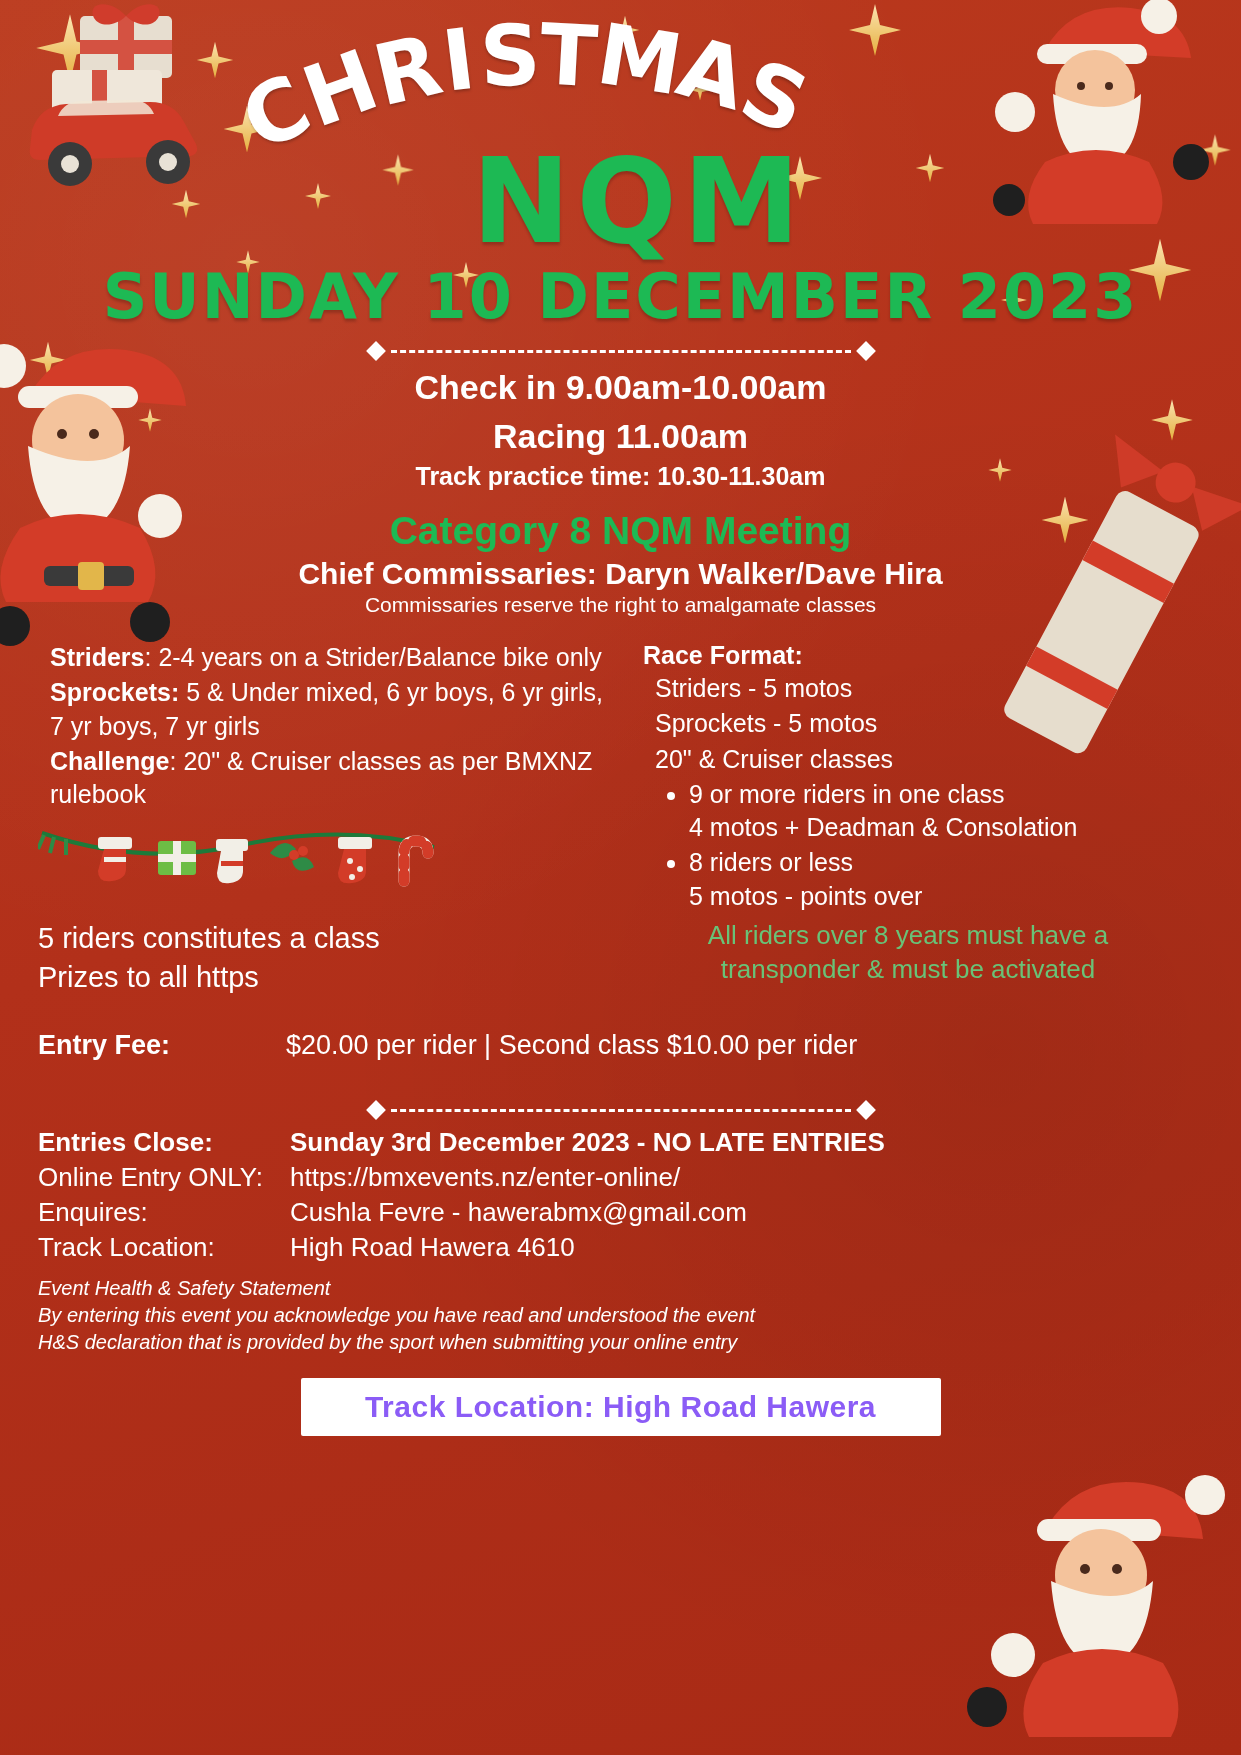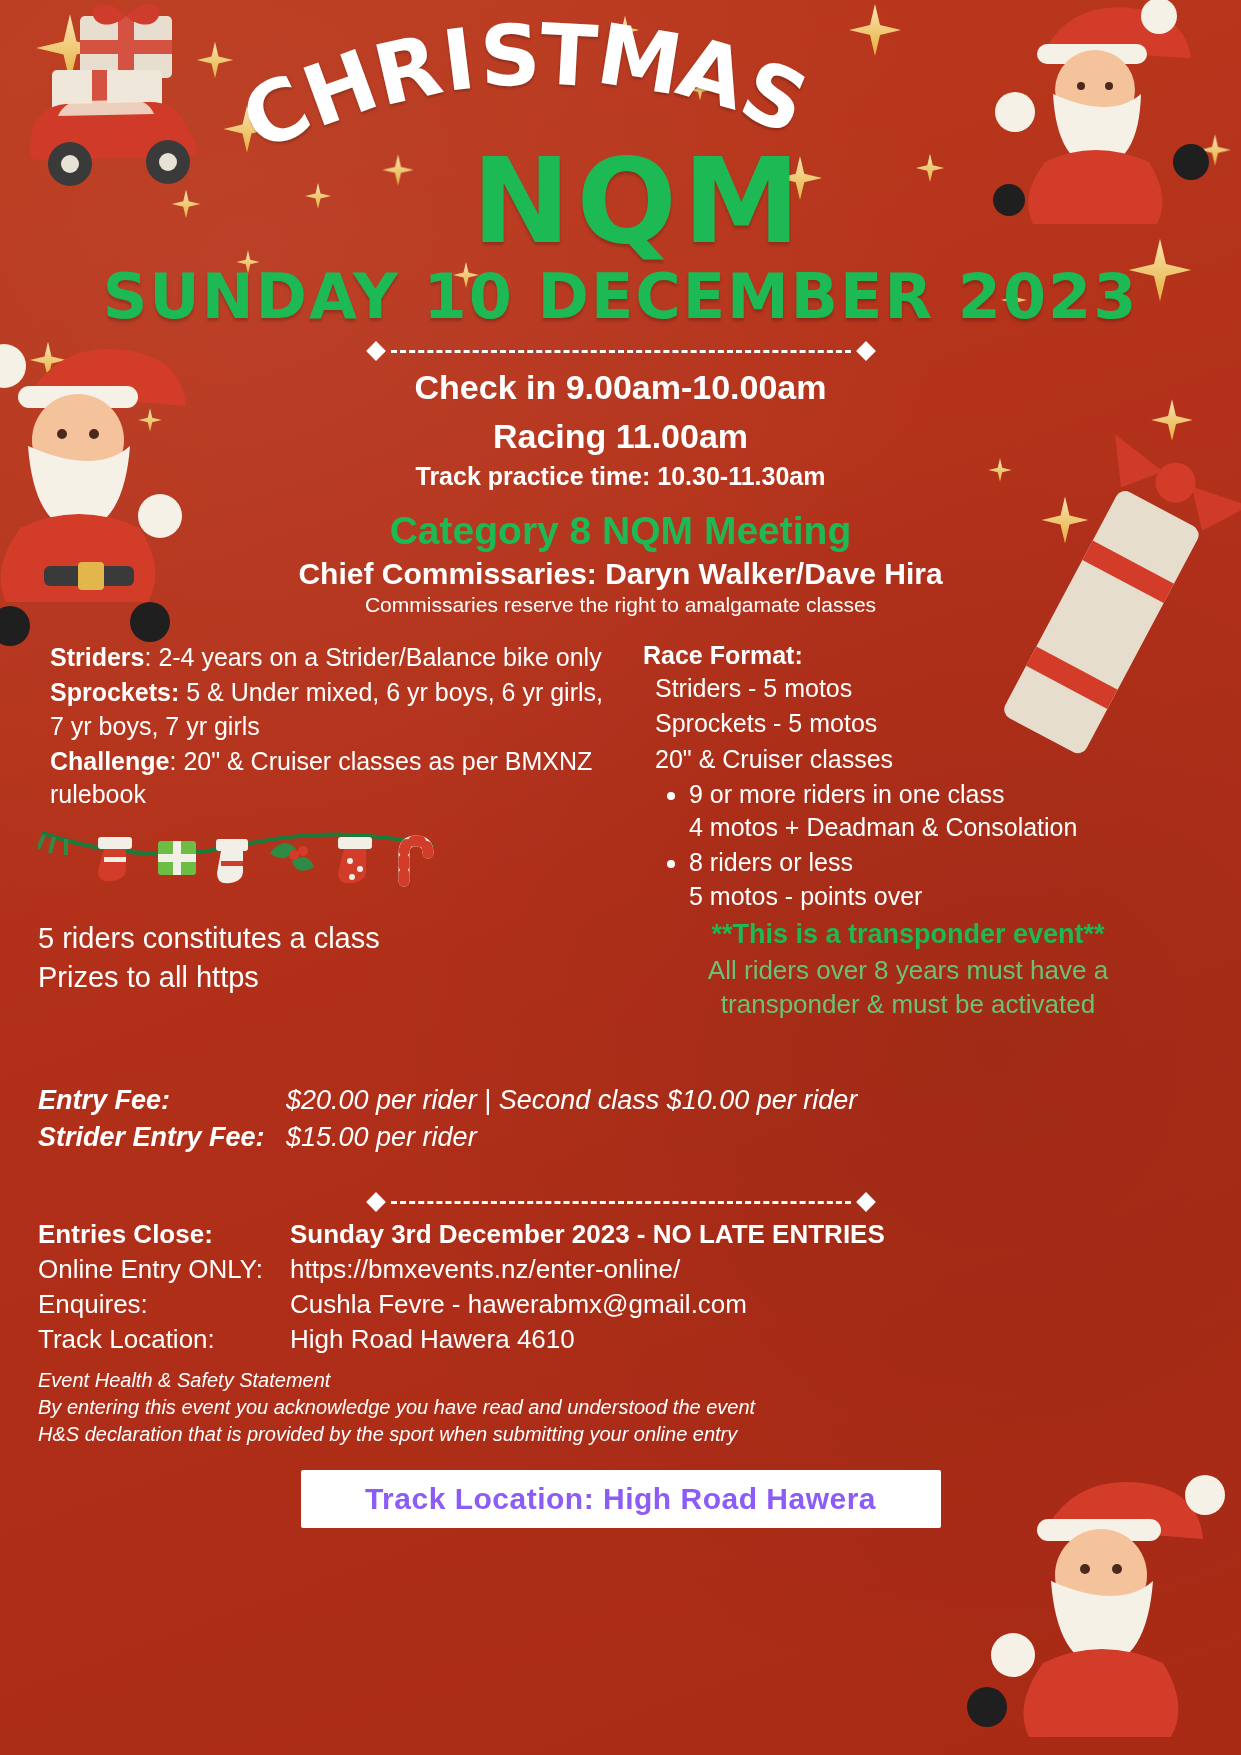--- a/index.html
+++ b/index.html
@@ -103,21 +103,21 @@
     display:flex;padding:0 38px;margin-top:6px;
   }
   .midL{width:565px;}
   .midR{flex:1;text-align:center;padding-left:10px;}
   .big{font-size:29px;line-height:1.35;}
   .transponder{
     color:#1db954;font-weight:bold;font-size:27px;margin-bottom:4px;
   }
   .transponder2{color:#69c277;font-size:26px;line-height:1.3;}
   
-  .fees{padding:0 38px;margin-top:64px;font-style:italic;}
+  .fees{padding:0 38px;margin-top:33px;}
   .feerow{display:flex;align-items:baseline;font-size:27px;margin-bottom:6px;}
   .feelabel{font-weight:bold;width:248px;}
   .feeval{flex:1;}
   
   .contacts{padding:0 38px;margin-top:6px;}
   .crow{display:flex;align-items:baseline;font-size:26px;margin-bottom:4px;}
   .clabel{width:252px;}
   .clabel.b{font-weight:bold;}
   .cval{flex:1;}
   .cval.b{font-weight:bold;}
@@ -419,35 +419,30 @@
         </ul>
       </div>
     </div>
 
     <div class="mid">
       <div class="midL">
         <div class="big">5 riders constitutes a class</div>
         <div class="big">Prizes to all https</div>
       </div>
       <div class="midR">
-        <div class="transponder">**This is a transponder event**</div>
         <div class="transponder2">All riders over 8 years must have a</div>
         <div class="transponder2">transponder &amp; must be activated</div>
       </div>
     </div>
 
     <div class="fees">
       <div class="feerow">
         <div class="feelabel">Entry Fee:</div>
         <div class="feeval">$20.00 per rider  |  Second class $10.00 per rider</div>
       </div>
-      <div class="feerow">
-        <div class="feelabel">Strider Entry Fee:</div>
-        <div class="feeval">$15.00 per rider</div>
-      </div>
     </div>
 
     <div class="divider" style="margin-top:42px;">
       <span class="dia"></span>
       <span class="dash"></span>
       <span class="dia"></span>
     </div>
 
     <div class="contacts">
       <div class="crow">

